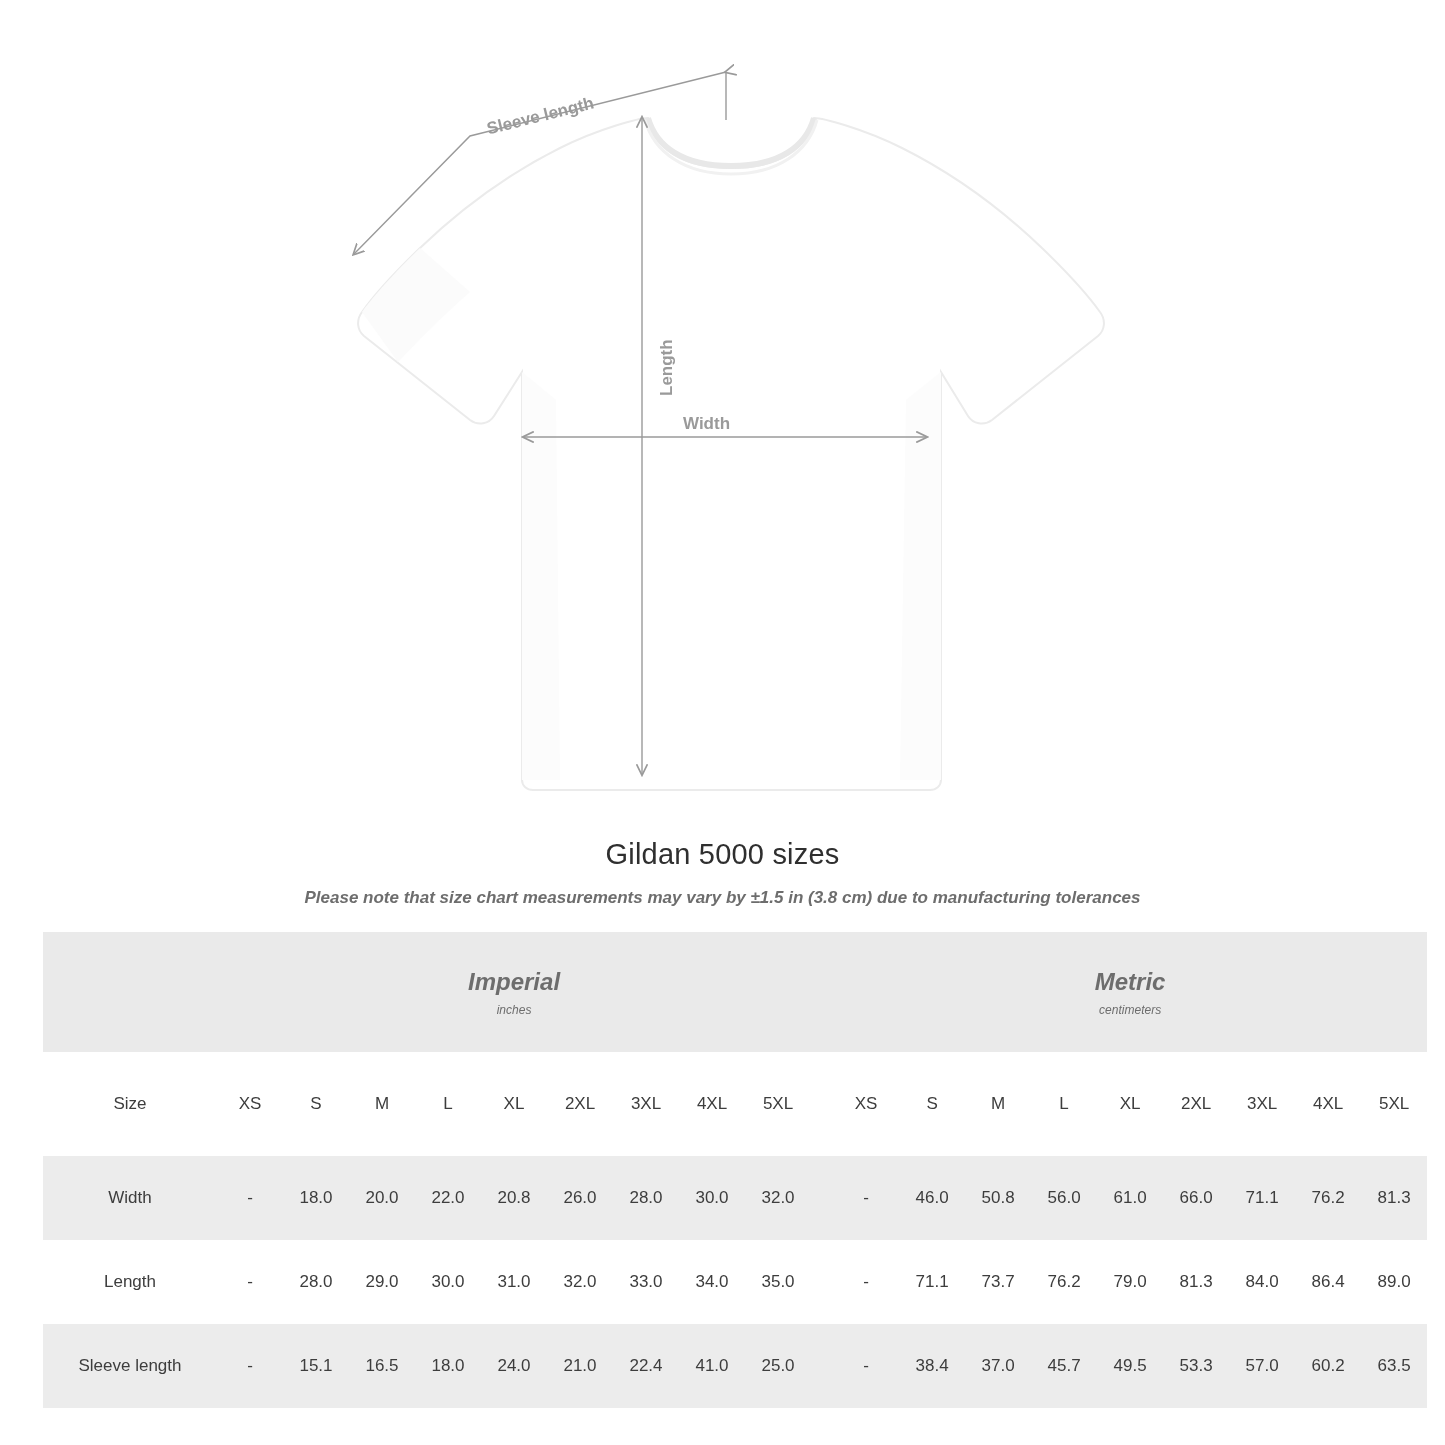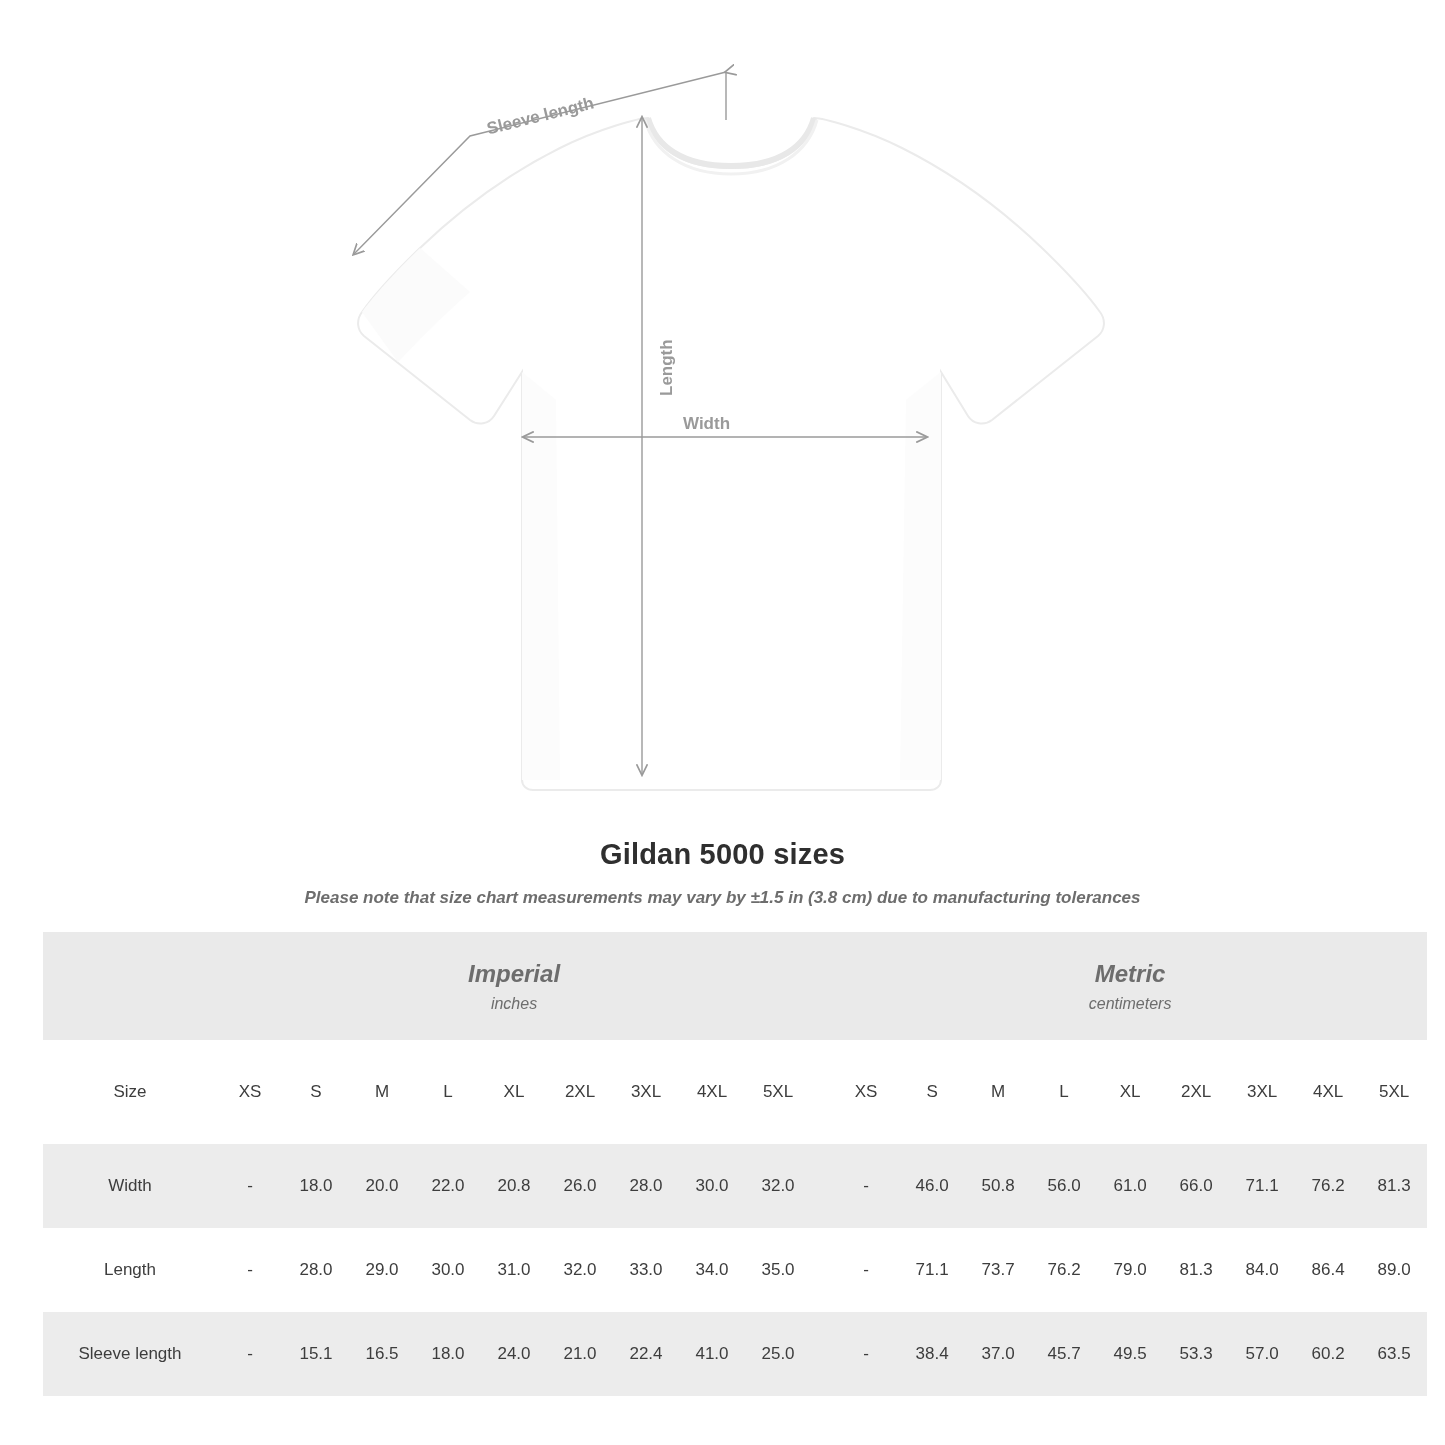--- a/index.html
+++ b/index.html
@@ -30,21 +30,21 @@
     display: block;
   }
 
   
   .title-block {
     text-align: center;
     margin-top: 18px;
   }
   .chart-title {
     font-size: 29px;
-    font-weight: bold;
+    font-weight: normal;
     color: #2f2f2f;
     letter-spacing: 0.2px;
   }
   .chart-note {
     font-size: 17px;
     font-style: italic;
     color: #6d6d6d;
     margin-top: 17px;
     font-weight: bold;
   }
@@ -59,33 +59,33 @@
     table-layout: fixed;
   }
   table.size-table td, table.size-table th {
     text-align: center;
     font-size: 17px;
     color: #3d3d3d;
     font-weight: normal;
     padding: 0;
   }
   .unit-head {
-    height: 108px;
+    height: 120px;
     background: #eaeaea;
     vertical-align: middle;
   }
   .unit-name {
     font-size: 24px;
     font-style: italic;
     font-weight: bold;
     color: #6d6d6d;
     line-height: 1.25;
   }
   .unit-sub {
-    font-size: 16px;
+    font-size: 12px;
     font-style: italic;
     color: #6d6d6d;
     padding-top: 6px;
   }
   .spacer-col {
     width: 22px;
     background: #ffffff;
   }
   tr.row-head td, tr.row-head th {
     height: 104px;

